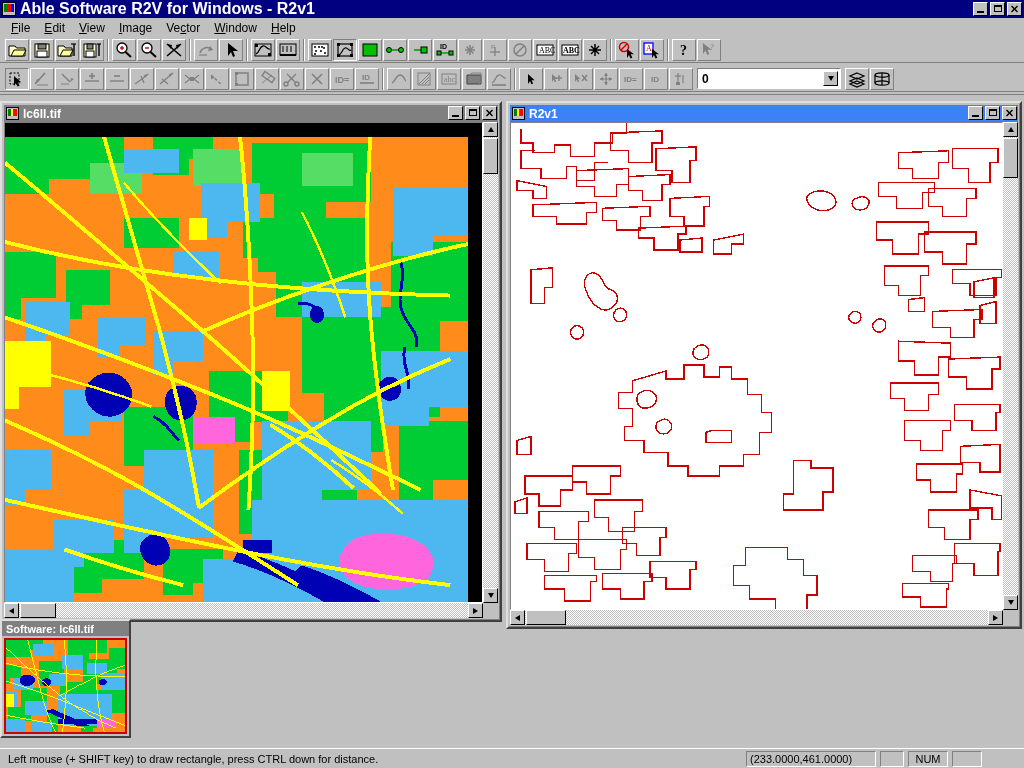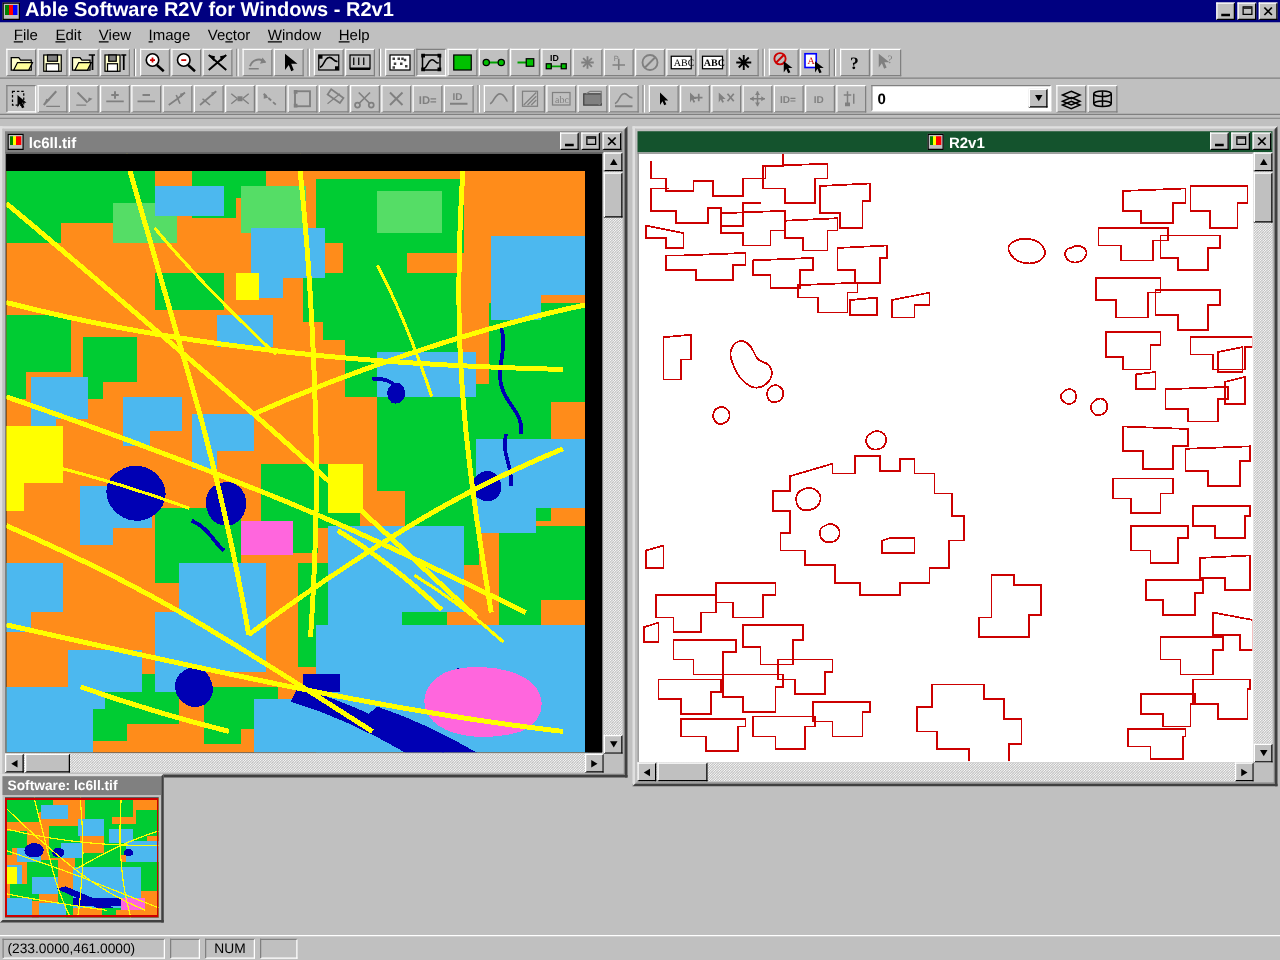--- a/index.html
+++ b/index.html
@@ -118,21 +118,21 @@
   .child-inner{
     position:absolute;left:0;top:0;right:0;bottom:0;
     border-top:1px solid #c0c0c0;border-left:1px solid #c0c0c0;
     border-right:1px solid #808080;border-bottom:1px solid #808080;
     box-sizing:border-box;padding:1px;
   }
   .ctitle{
     height:17px;display:flex;align-items:center;position:relative;
     padding-left:2px;box-sizing:border-box;
   }
-  .ctitle.active{background:#14532d;justify-content:center;}
+  .ctitle.active{background:#3b82f6;}
   .ctitle.inactive{background:#808080;}
   .ctitle .ci{
     width:13px;height:13px;margin-right:4px;flex:none;position:relative;
     background:#c0c0c0;border:1px solid #000;box-sizing:border-box;
   }
   .ctitle .ci::after{
     content:"";position:absolute;left:1px;top:1px;width:9px;height:7px;
     background:linear-gradient(90deg,#008000 0 30%,#ffff00 30% 52%,#ff0000 52% 100%);
   }
   .ctitle .ctxt{color:#fff;font-weight:bold;font-size:12px;white-space:nowrap;}
@@ -1063,19 +1063,20 @@
           <path d="M0 26c24 6 48 10 72 12 20 2 40 2 55 2"></path>
           <path d="M0 80c28 6 56 10 84 14"></path>
           <path d="M58 60c14-8 28-16 42-22 10-4 19-8 27-10"></path>
         </g>
         <rect x="1" y="1" width="125" height="98" fill="none" stroke="#cc0000" stroke-width="1.5"></rect>
       </svg>
     </div>
   </div>
 
   <div class="statusbar">
+    <div class="sb-pane sb-msg">Left mouse (+ SHIFT key) to draw rectangle, press CTRL down for distance.</div>
     <div class="sb-pane sb-coord">(233.0000,461.0000)</div>
     <div class="sb-pane sb-small"></div>
     <div class="sb-pane sb-num">NUM</div>
     <div class="sb-pane sb-last"></div>
   </div>
 
 </div>
 
 </body></html>

